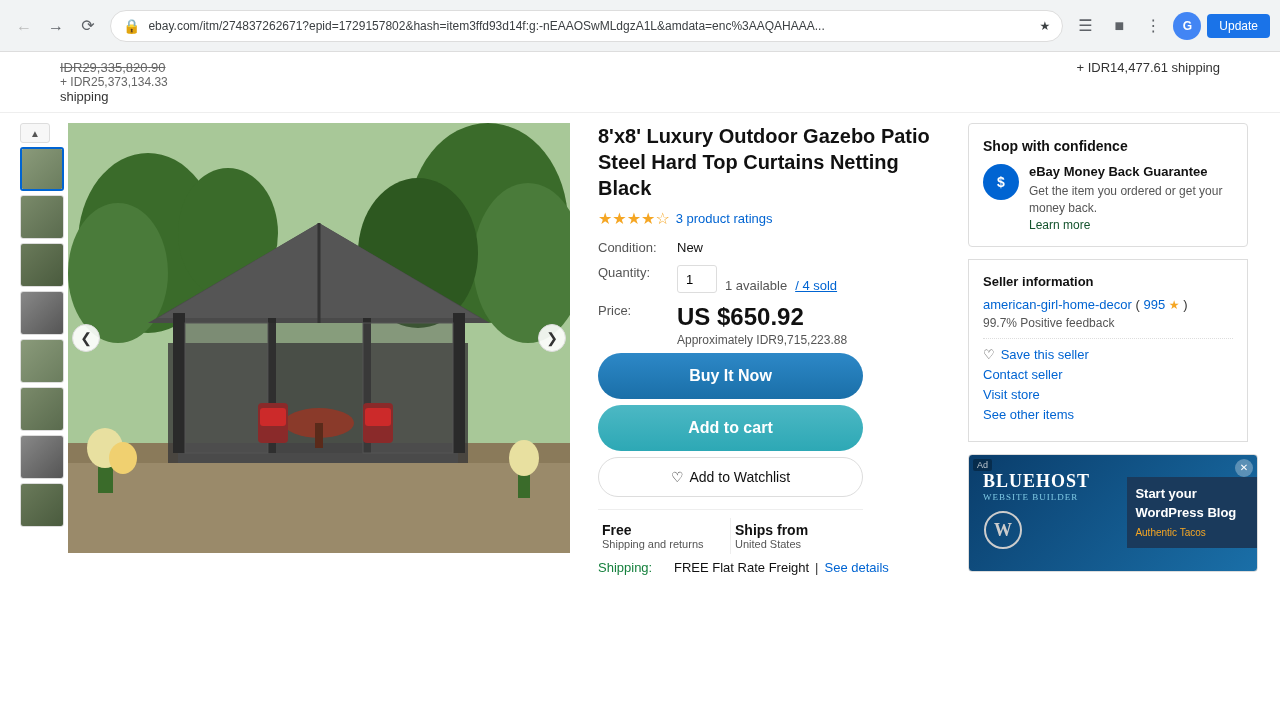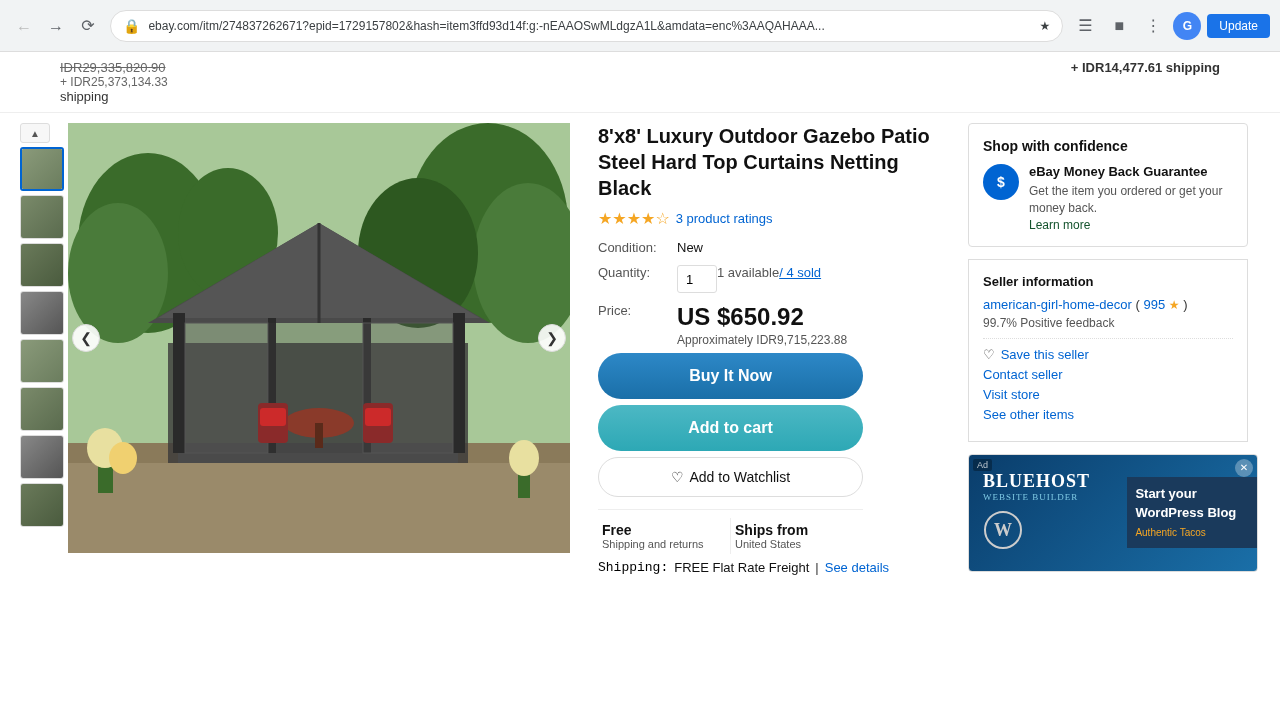--- a/index.html
+++ b/index.html
@@ -65,21 +65,21 @@
       background: #fff;
       padding: 8px 60px;
       border-bottom: 1px solid #eee;
       display: flex;
       justify-content: space-between;
       align-items: flex-start;
     }
     .promo-price { color: #333; font-size: 13px; }
     .promo-price .strikethrough { text-decoration: line-through; color: #666; }
     .promo-price .plus { color: #666; font-size: 12px; }
-    .promo-shipping-right { color: #333; font-size: 13px; text-align: right; font-weight: bold; }
+    .promo-shipping-right { color: #333; font-size: 13px; text-align: right; }
 
     
     .product-area {
       display: flex;
       padding: 0 20px;
       gap: 0;
       flex: 1;
       overflow: hidden;
       margin-top: 10px;
     }
@@ -151,22 +151,22 @@
       align-items: flex-start;
       margin-bottom: 10px;
       gap: 4px;
     }
     .detail-label { color: #555; min-width: 75px; font-size: 13px; }
     .detail-value { color: #111; font-size: 13px; }
     .detail-value.new { font-weight: normal; }
 
     .quantity-box {
       display: flex;
-      align-items: flex-start;
-      gap: 0;
+      align-items: flex-end;
+      gap: 8px;
     }
     .qty-input {
       width: 40px; height: 28px; border: 1px solid #ddd;
       border-radius: 3px; text-align: center; font-size: 13px;
       padding: 0 4px;
     }
     .qty-note { color: #555; font-size: 13px; }
     .qty-sold { color: #0064d2; font-size: 13px; }
 
     .price-section { margin: 10px 0 6px; }
@@ -221,21 +221,21 @@
     .ship-col-title { font-size: 14px; font-weight: bold; color: #111; }
     .ship-col-sub { font-size: 11px; color: #555; }
 
     .shipping-row {
       display: flex;
       align-items: center;
       gap: 6px;
       margin-top: 6px;
       font-size: 13px;
     }
-    .ship-label { color: #000000; min-width: 70px; font-family: Liberation Mono, monospace; }
+    .ship-label { color: #15803d; min-width: 70px; }
     .ship-value { color: #111; }
     .see-details { color: #0064d2; text-decoration: none; }
 
     
     .right-panel {
       width: 290px;
       padding: 0 0 0 10px;
     }
     .confidence-box {
       border: 1px solid #ddd;

